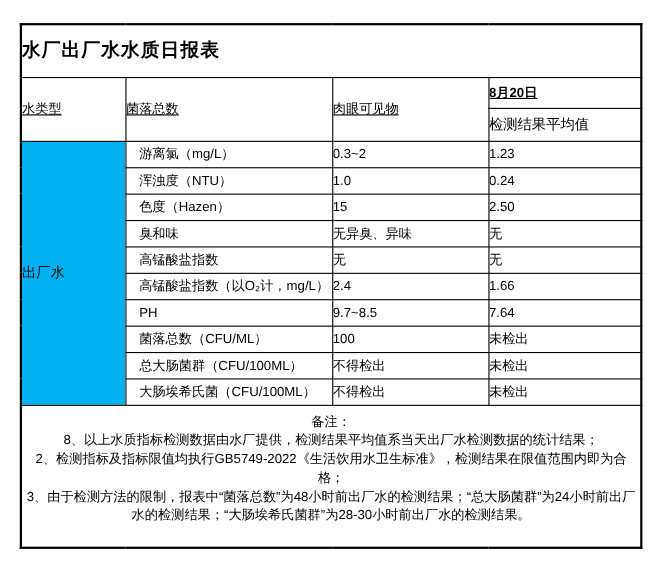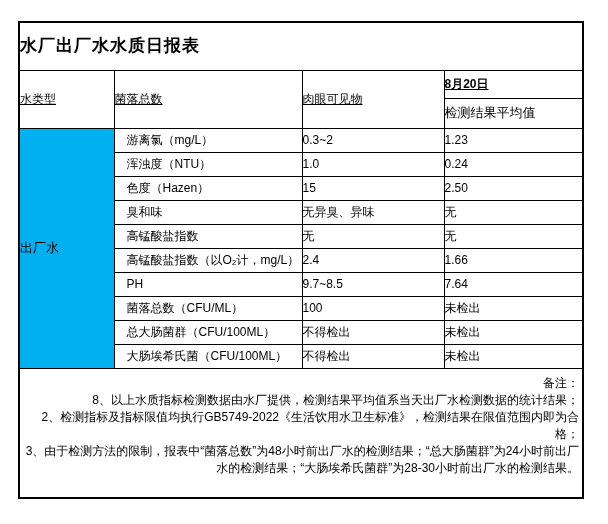--- a/index.html
+++ b/index.html
@@ -43,21 +43,21 @@
     text-align: left;
     padding-left: 12px;
   }
   td.water-type-cell {
     background: var(--water-type-bg, #00B0F0);
     font-size: 13px;
   }
   tr.notes-row td {
     height: 130px;
     vertical-align: top;
-    text-align: right;
+    text-align: center;
     padding: 6px 3px 0 3px;
     white-space: normal;
   }
   .note-line {
     font-size: 12px;
     line-height: 17px;
   }
 </style>
 </head>
 <body>

